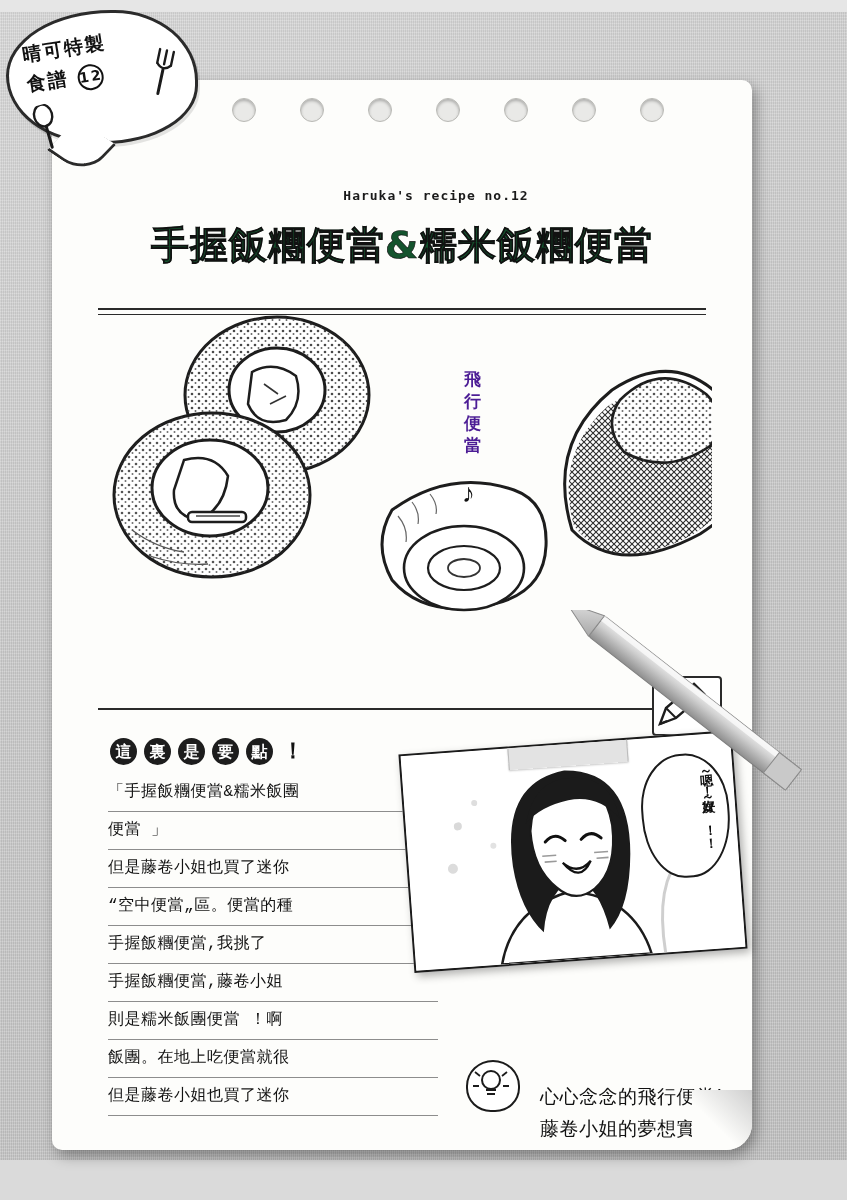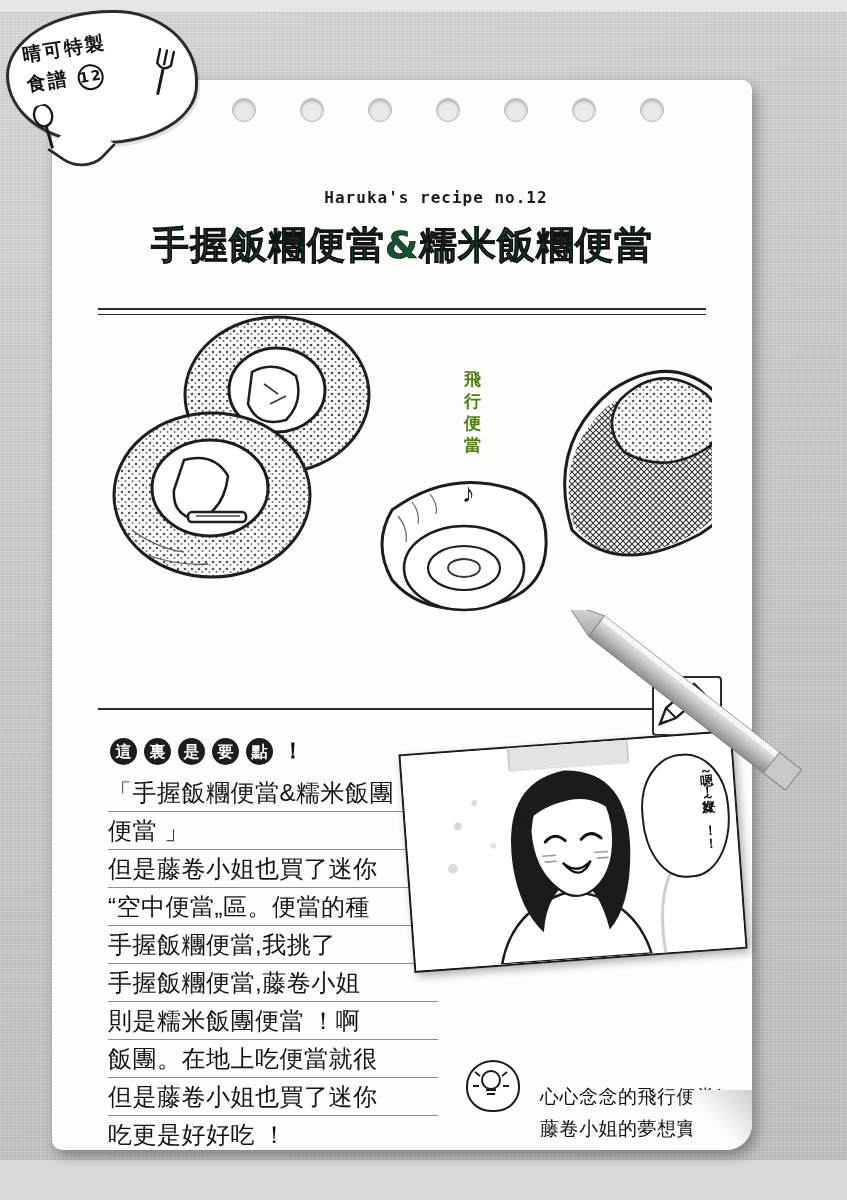--- a/index.html
+++ b/index.html
@@ -71,40 +71,40 @@
     position:absolute;left:30px;top:96px;transform:rotate(-16deg);
   }
   .badge .fork{
     position:absolute;left:146px;top:40px;transform:rotate(12deg);
   }
 
   
   .recipe-no{
     position:absolute;left:0;top:108px;width:768px;text-align:center;
     font-family:"DejaVu Sans Mono", monospace;
-    font-size:16px;letter-spacing:1px;color:#1a1a1a;font-weight:bold;
+    font-size:13px;letter-spacing:1px;color:#1a1a1a;font-weight:bold;
   }
   .title{
     position:absolute;left:0;top:140px;width:700px;text-align:center;
     font-family:"DejaVu Sans", sans-serif;
     font-size:38px;font-weight:bold;color:#14532d;letter-spacing:1px;
     -webkit-text-stroke:0.6px #111;
   }
   .rule-dbl{
     position:absolute;left:46px;width:608px;
   }
   .rule-dbl .l1{height:2px;background:#2a2a2a;}
   .rule-dbl .l2{height:1px;background:#2a2a2a;margin-top:4px;}
 
   
   .art{position:absolute;left:40px;top:200px;width:620px;height:400px;}
   .art svg{display:block;}
   .vlabel{
     position:absolute;left:372px;top:88px;width:22px;
-    font-size:17px;line-height:22px;color:#4d7c0f;font-weight:bold;
+    font-size:17px;line-height:22px;color:#4c1d95;font-weight:bold;
     font-family:"DejaVu Sans", sans-serif;
   }
   .note-glyph{position:absolute;left:370px;top:198px;font-size:26px;color:#111;}
 
   .rule-mid{position:absolute;left:46px;top:628px;width:608px;height:2px;background:#2a2a2a;}
 
   
   .pencil-badge{
     position:absolute;left:600px;top:596px;width:66px;height:56px;
     background:#fff;border:2px solid #2a2a2a;border-radius:4px;
@@ -118,22 +118,22 @@
   .kp-ch{
     width:27px;height:27px;border-radius:50%;background:#1d1d1d;color:#fff;
     font-size:16px;line-height:27px;text-align:center;font-weight:bold;
     font-family:"DejaVu Sans", sans-serif;
   }
   .kp-bang{font-size:22px;font-weight:bold;color:#111;margin-left:2px;}
 
   
   .body-text{
     position:absolute;left:56px;top:694px;width:330px;
-    font-family:Liberation Sans, sans-serif;
-    font-size:24px;line-height:37px;color:#121212;letter-spacing:0.5px;
+    font-family:Liberation Mono, monospace;
+    font-size:16px;line-height:37px;color:#121212;letter-spacing:0.5px;
   }
   .body-text .line{
     border-bottom:1px solid #8d8d8d;
     height:37px;white-space:nowrap;overflow:hidden;
   }
 
   
   .photo{
     position:absolute;left:406px;top:742px;width:330px;height:215px;
     background:#fff;border:2px solid #1b1b1b;
@@ -277,21 +277,20 @@
   <div class="body-text">
     <div class="line">「手握飯糰便當&amp;糯米飯團</div>
     <div class="line">便當 」</div>
     <div class="line">但是藤卷小姐也買了迷你</div>
     <div class="line">“空中便當„區。便當的種</div>
     <div class="line">手握飯糰便當,我挑了</div>
     <div class="line">手握飯糰便當,藤卷小姐</div>
     <div class="line">則是糯米飯團便當 ！啊</div>
     <div class="line">飯團。在地上吃便當就很</div>
     <div class="line">但是藤卷小姐也買了迷你</div>
-    <div class="line">吃更是好好吃 ！</div>
   </div>
 
   <div class="lamp">
     <svg width="46" height="44" viewBox="0 0 46 44">
       <circle cx="23" cy="18" r="9" fill="#fff" stroke="#1b1b1b" stroke-width="2"></circle>
       <path d="M18 28 h10 M19 32 h8" stroke="#1b1b1b" stroke-width="2"></path>
       <path d="M7 10 l5 4 M39 10 l-5 4 M5 24 h6 M41 24 h-6" stroke="#1b1b1b" stroke-width="1.8"></path>
     </svg>
   </div>
 

